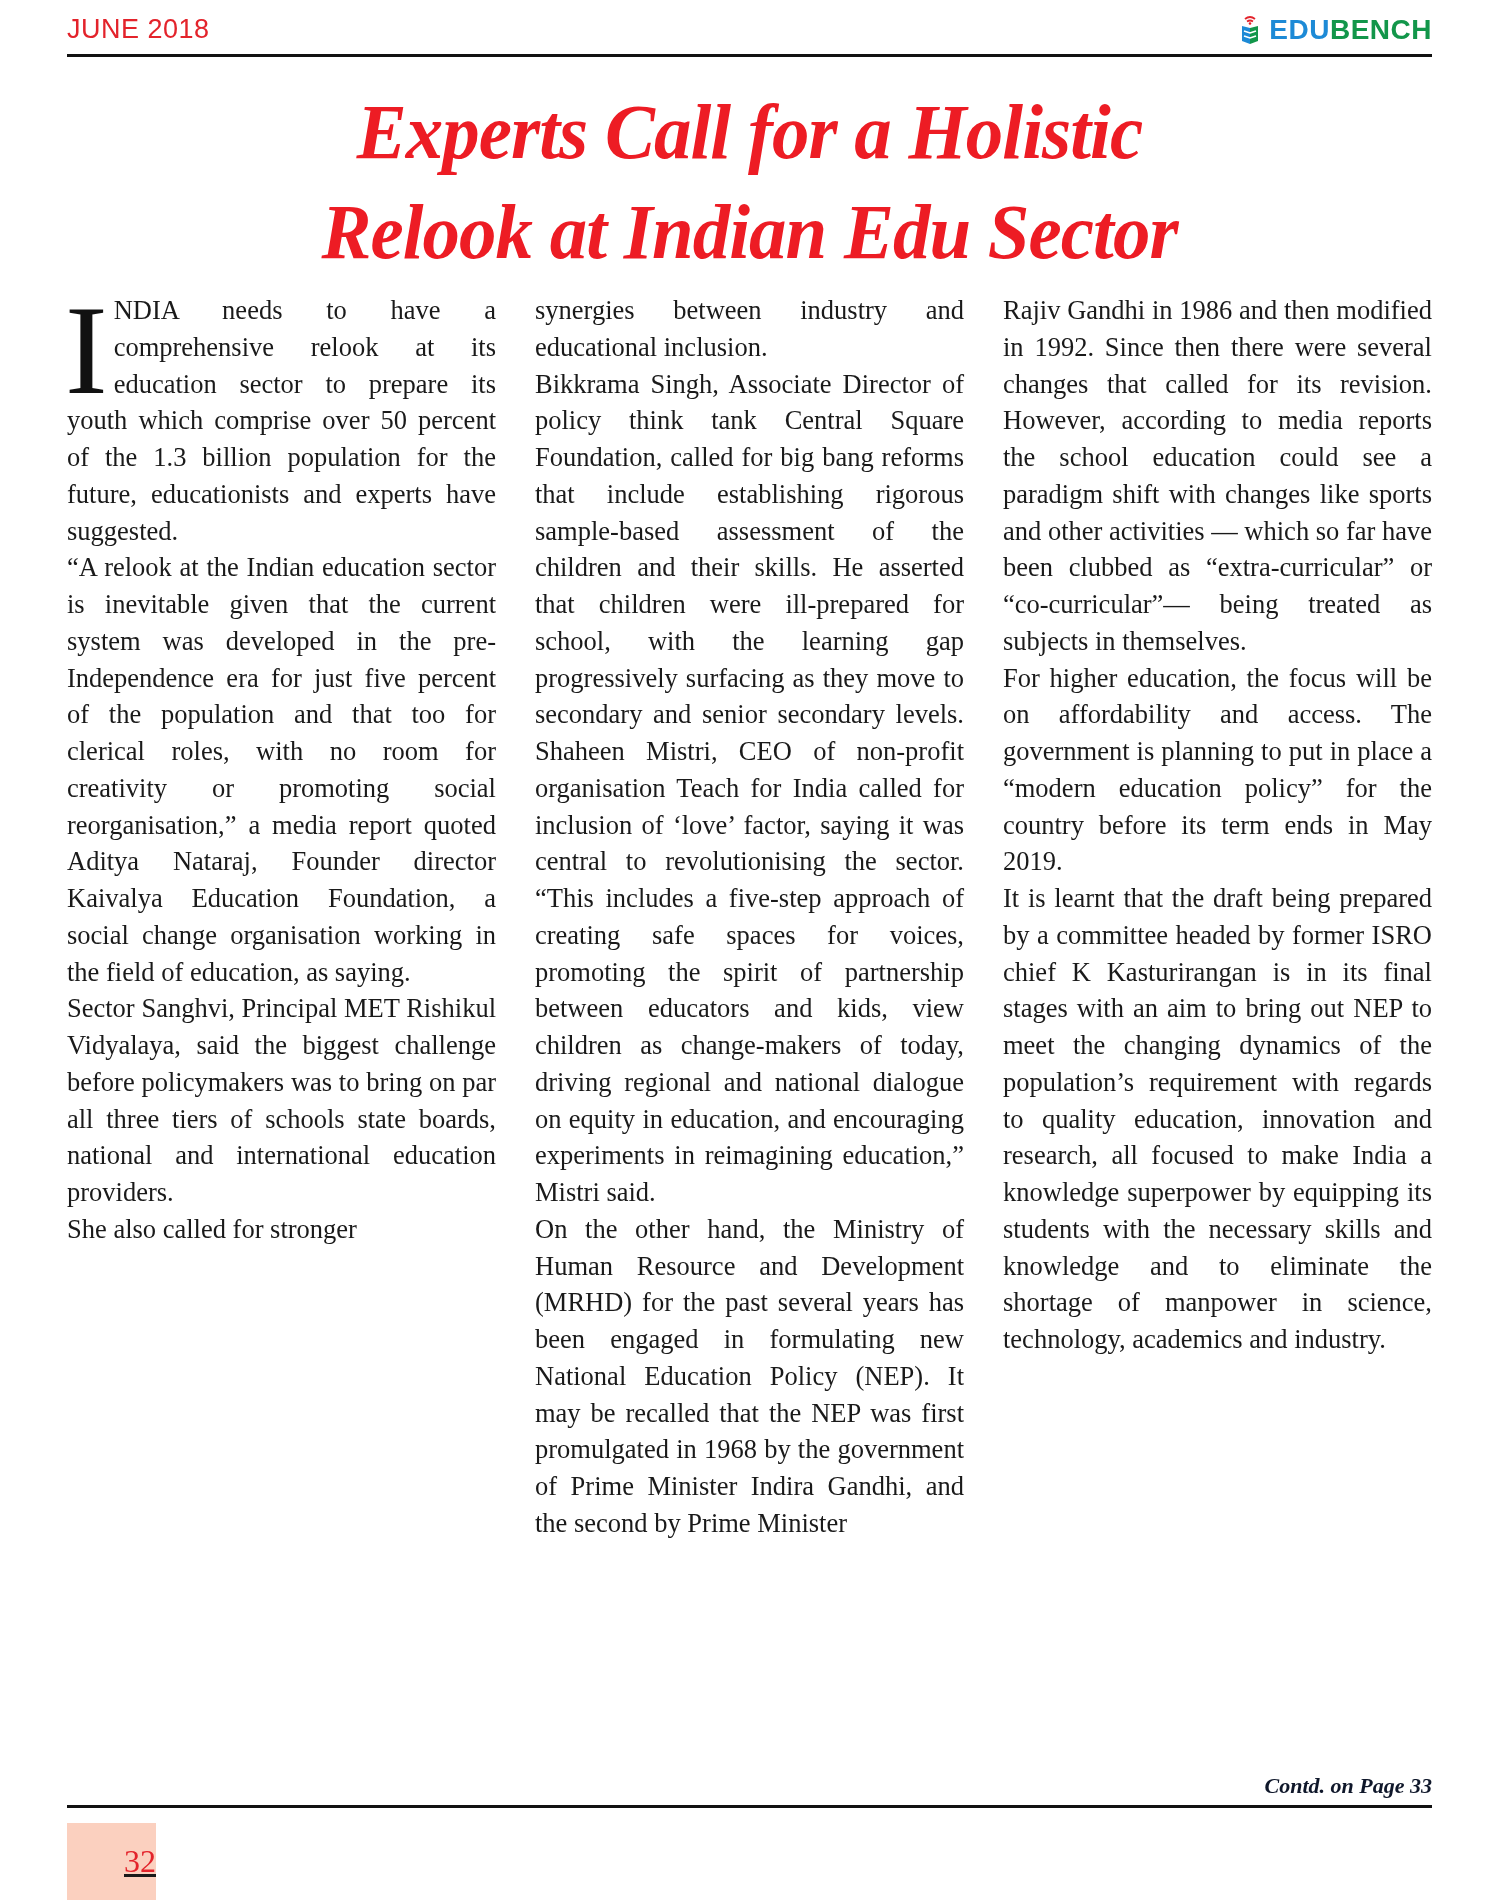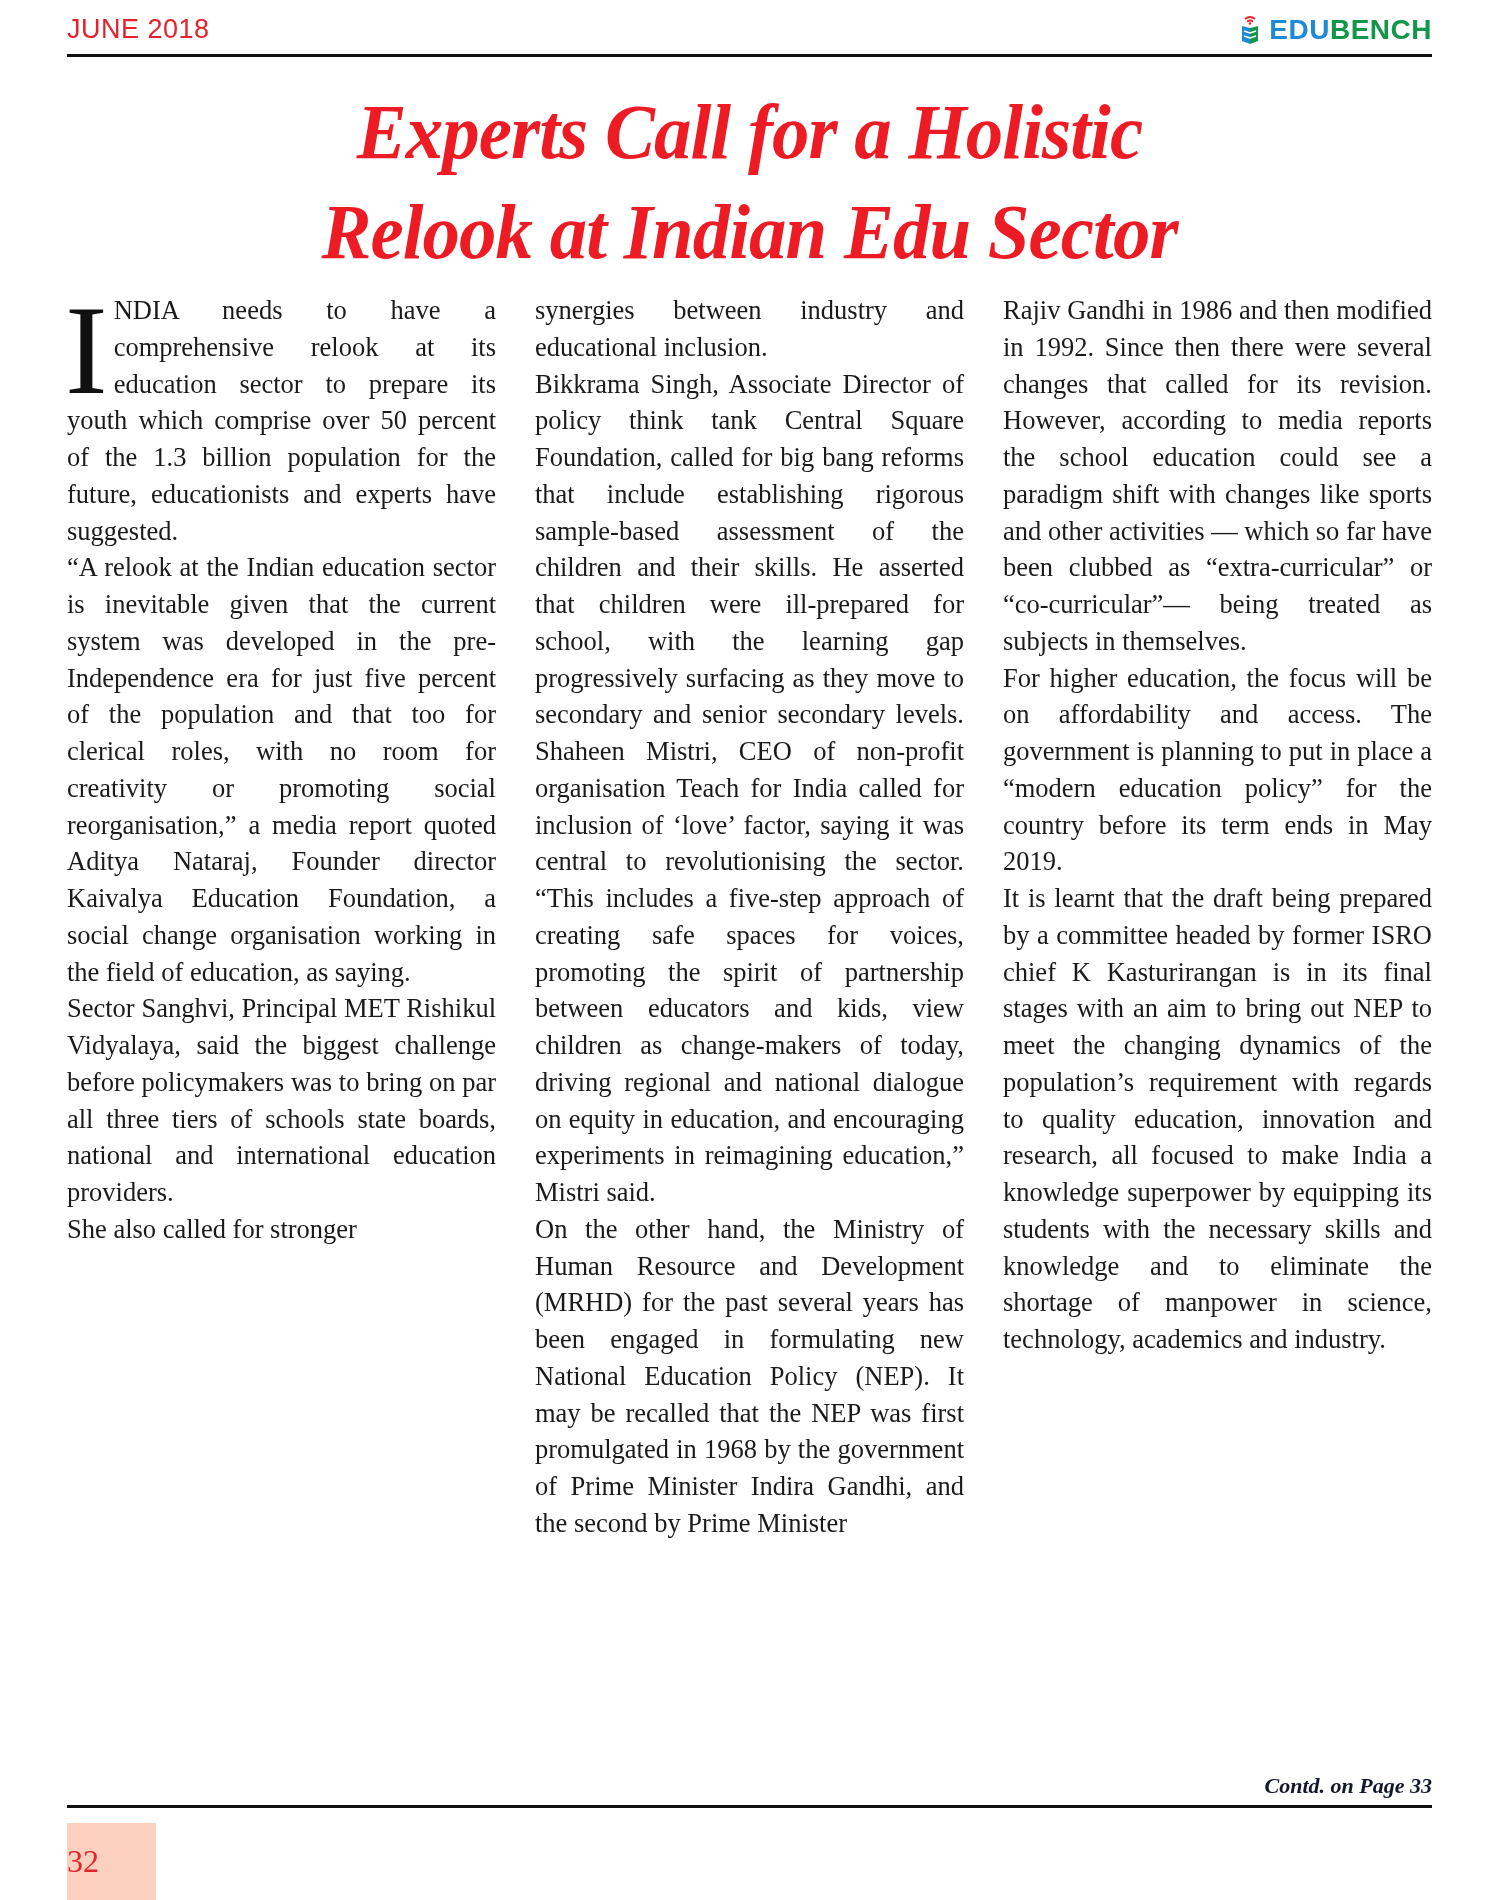--- a/index.html
+++ b/index.html
@@ -125,21 +125,22 @@
     }
     .page-box {
       position: absolute;
       left: 67px;
       top: 1823px;
       width: 89px;
       height: 77px;
       background: #fbd0bf;
       display: flex;
       align-items: center;
-      justify-content: flex-start;
+      justify-content: flex-end;
+      text-decoration: underline;
     }
     .page-num {
       font-family: "Liberation Serif", "DejaVu Serif", serif;
       font-size: 32px;
       color: #e3232b;
     }
   </style>
 </head>
 <body>
 

